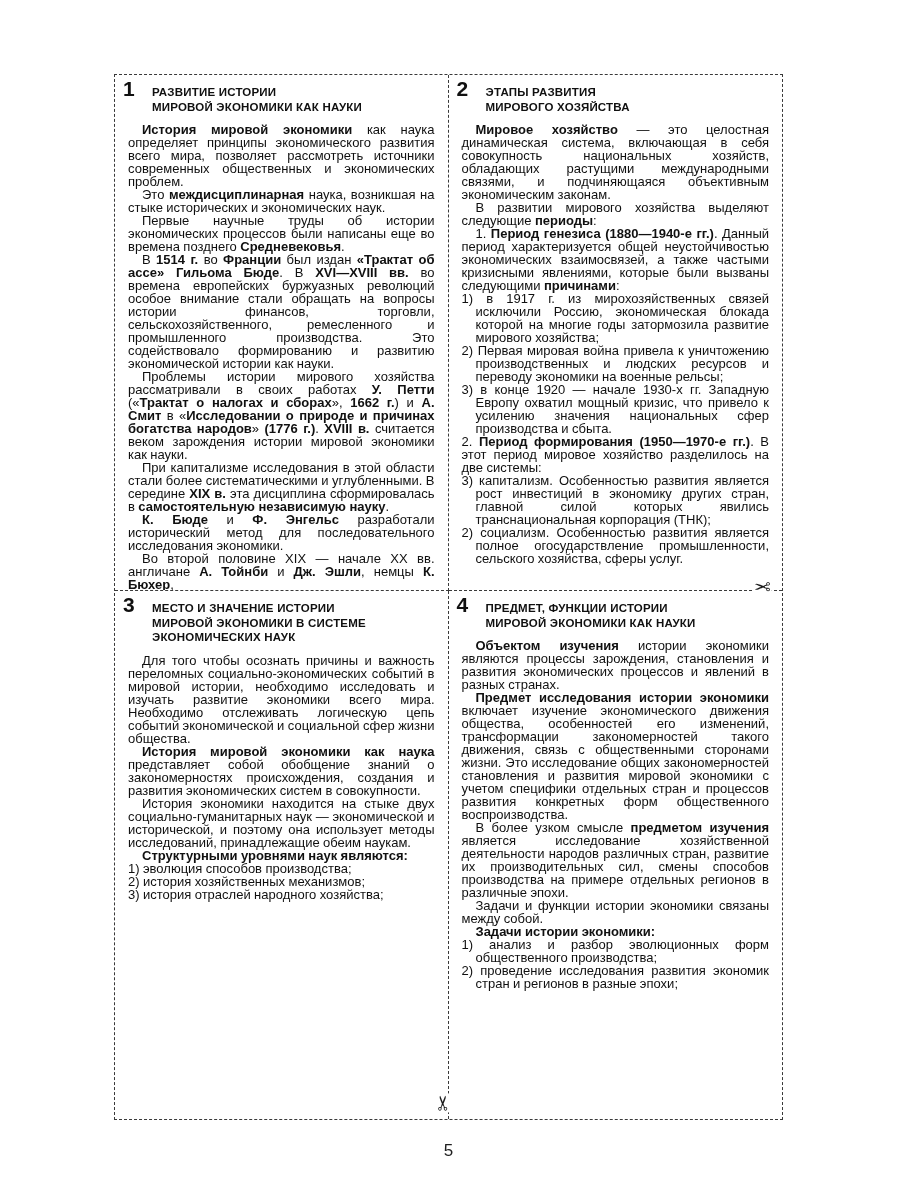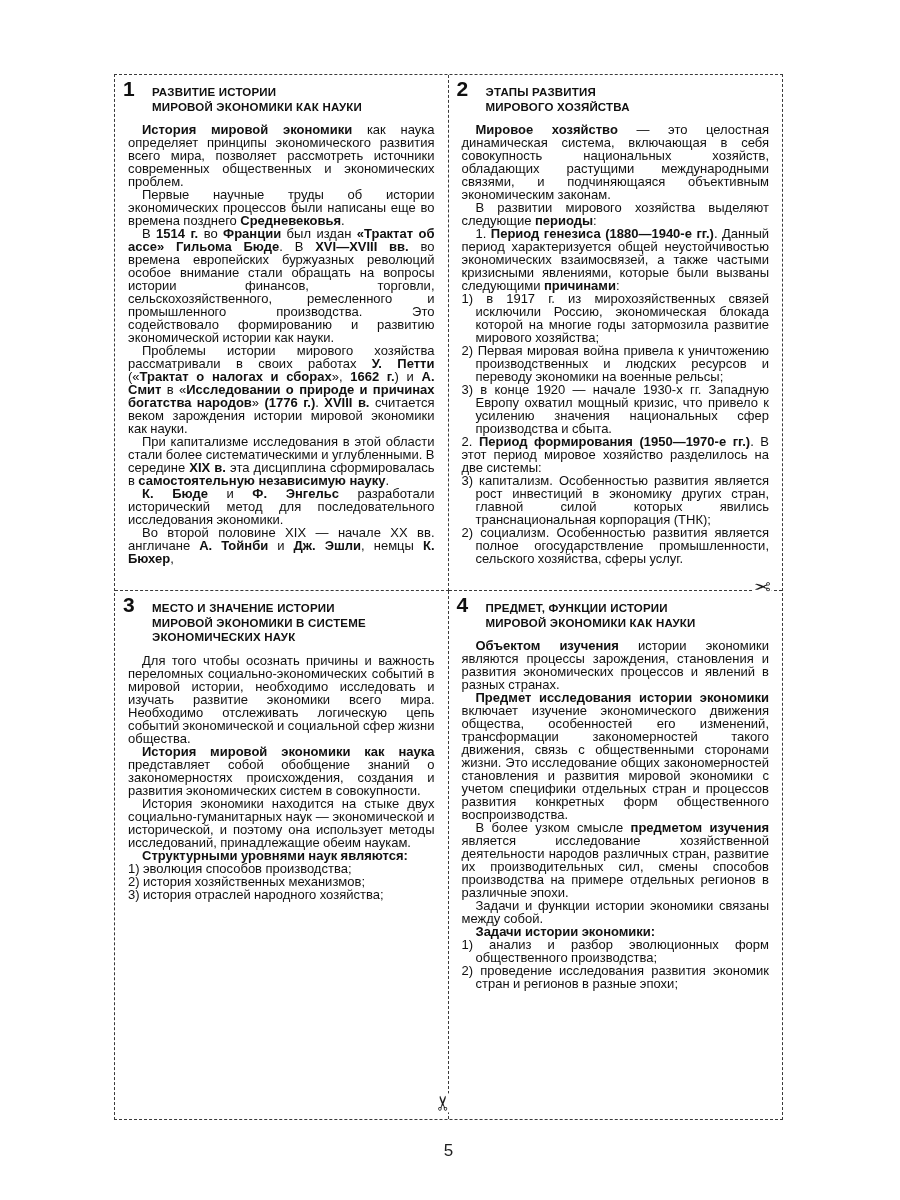--- a/index.html
+++ b/index.html
@@ -48,20 +48,21 @@
 
 <div class="page">
 
   <div class="sheet">
 
     <section class="quad q1">
       <div class="num">1</div>
       <h2 class="title">РАЗВИТИЕ ИСТОРИИ<br>МИРОВОЙ ЭКОНОМИКИ КАК НАУКИ</h2>
       <div class="body">
           <div class="para"><b>История мировой экономики</b> как наука определяет принципы экономического развития всего мира, позволяет рассмотреть источники современных общественных и экономических проблем.</div>
+          <div class="para">Это <b>междисциплинарная</b> наука, возникшая на стыке исторических и экономических наук.</div>
           <div class="para">Первые научные труды об истории экономических процессов были написаны еще во времена позднего <b>Средневековья</b>.</div>
           <div class="para">В <b>1514 г.</b> во <b>Франции</b> был издан <b>«Трактат об ассе» Гильома Бюде</b>. В <b>XVI—XVIII вв.</b> во времена европейских буржуазных революций особое внимание стали обращать на вопросы истории финансов, торговли, сельскохозяйственного, ремесленного и промышленного производства. Это содействовало формированию и развитию экономической истории как науки.</div>
           <div class="para">Проблемы истории мирового хозяйства рассматривали в своих работах <b>У. Петти</b> («<b>Трактат о налогах и сборах</b>», <b>1662 г.</b>) и <b>А. Смит</b> в «<b>Исследовании о природе и причинах богатства народов</b>» <b>(1776 г.)</b>. <b>XVIII в.</b> считается веком зарождения истории мировой экономики как науки.</div>
           <div class="para">При капитализме исследования в этой области стали более систематическими и углубленными. В середине <b>XIX в.</b> эта дисциплина сформировалась в <b>самостоятельную независимую науку</b>.</div>
           <div class="para"><b>К. Бюде</b> и <b>Ф. Энгельс</b> разработали исторический метод для последовательного исследования экономики.</div>
           <div class="para">Во второй половине XIX — начале XX вв. англичане <b>А. Тойнби</b> и <b>Дж. Эшли</b>, немцы <b>К. Бюхер</b>,</div>
         </div>
     </section>
 
     <section class="quad q2">

